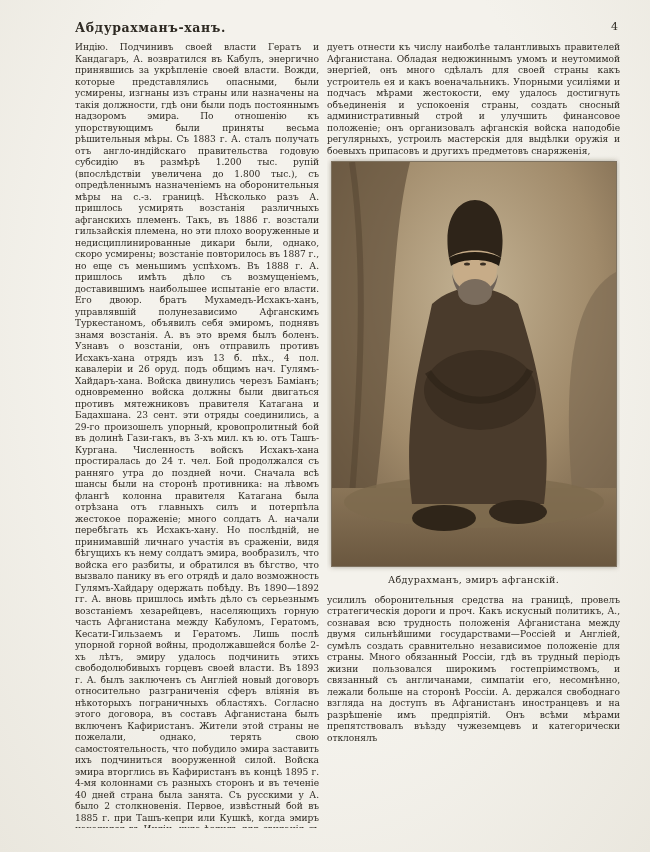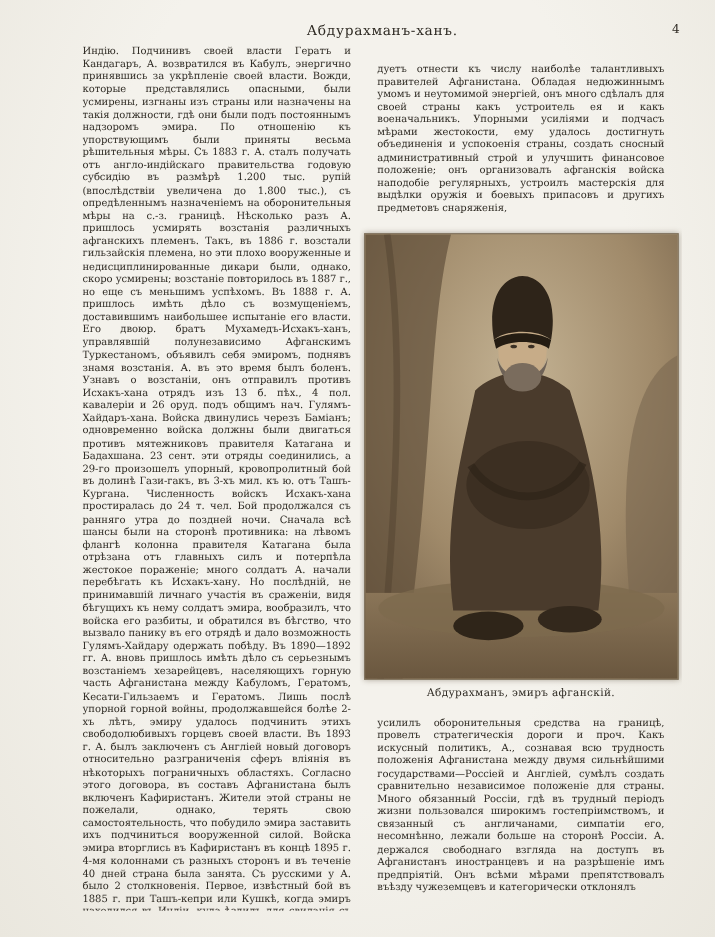--- a/index.html
+++ b/index.html
@@ -16,22 +16,21 @@
     box-sizing: border-box;
     overflow: hidden;
   }
   .header {
     position: absolute;
     top: 20px; left: 75px; width: 545px;
     height: 16px;
   }
   .header-title {
     position: absolute; left: 0; right: 0;
-    text-align: center;
-    font-weight: normal;
+    font-weight: bold;
     font-size: 12.5px;
     letter-spacing: 0.6px;
   }
   .page-number {
     position: absolute; right: 2px; top: 0;
     font-size: 11px;
   }
   .columns {
     position: absolute;
     top: 42px; left: 75px;
@@ -42,21 +41,21 @@
   }
   .col {
     text-align: justify;
     font-size: 9.1px;
     line-height: 11.5px;
     letter-spacing: -0.05px;
     overflow: hidden;
   }
   .col-left  { width: 244px; }
   .col-right { width: 293px; }
-  .col-right p { margin: 16px; }
+  .col-right p { margin: 0; }
   .photo-figure {
     margin: 4px auto 8px auto;
     width: 286px;
   }
   .photo {
     width: 284px; height: 404px;
     margin: 0 auto;
     border: 1px solid #7e7260;
     box-shadow: 0 0 5px rgba(90,78,58,0.45);
     overflow: hidden;

